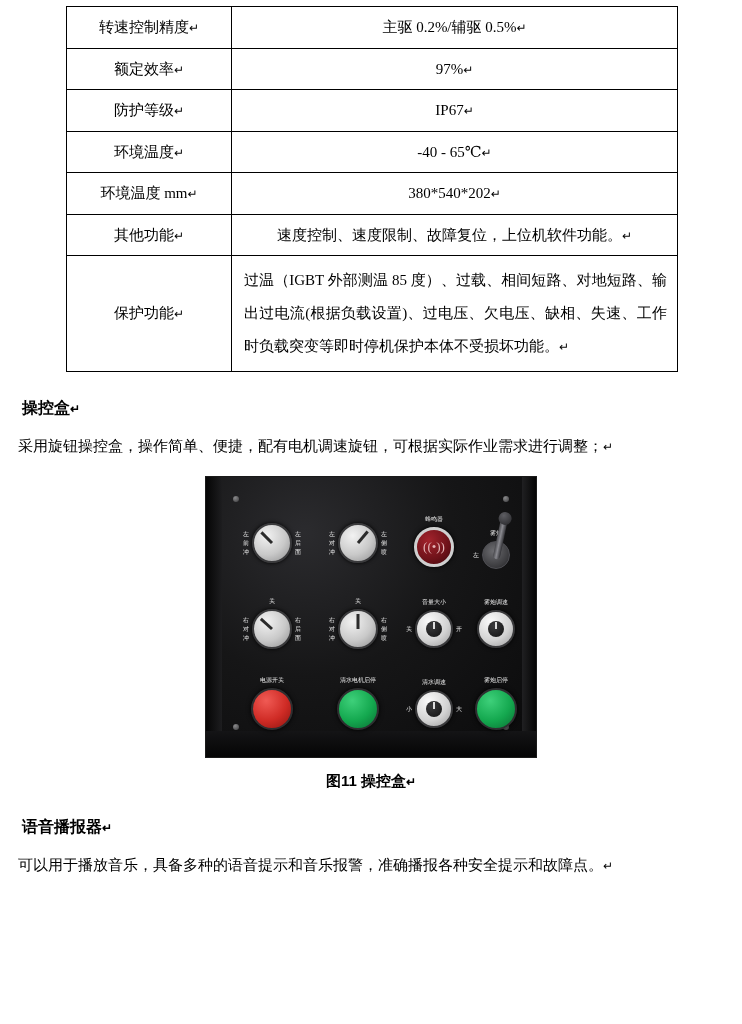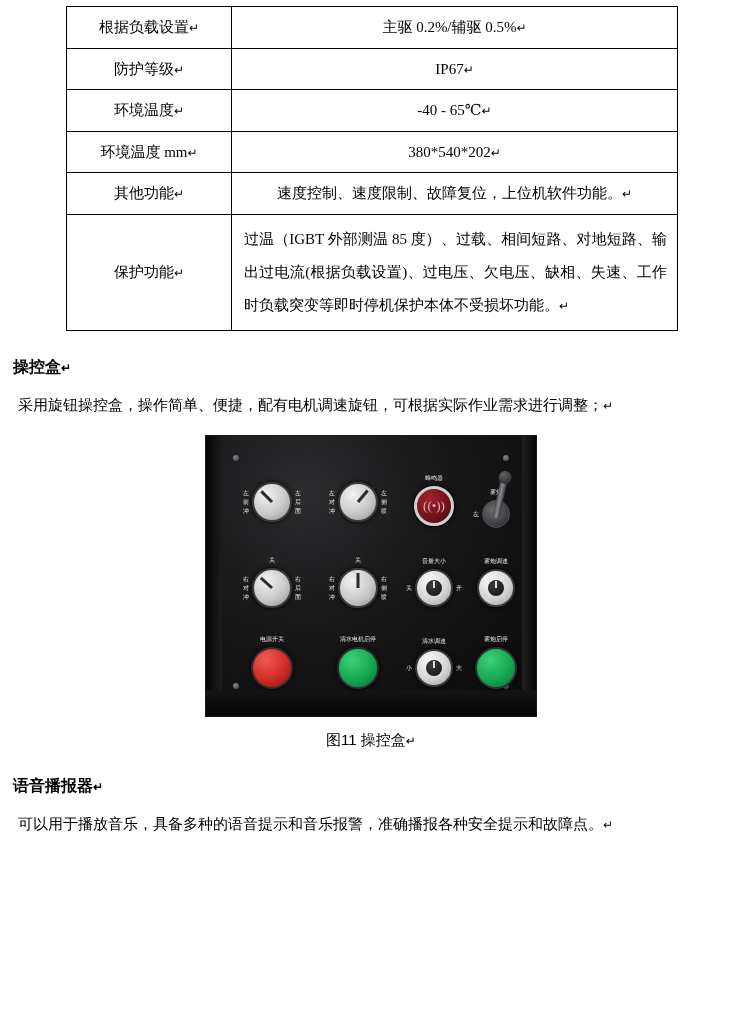--- a/index.html
+++ b/index.html
@@ -50,21 +50,21 @@
     padding: 8px 10px 8px 12px;
     line-height: 2.2;
   }
   .pilcrow {
     color: #000000;
     font-family: "Liberation Sans", sans-serif;
     font-size: 12px;
   }
   
   .heading {
-    margin: 26px 0 0 13px;
+    margin: 26px 0 0 22px;
     font-size: 16px;
     font-weight: bold;
     font-family: "Liberation Sans", sans-serif;
   }
   .para {
     margin: 14px 0 0 18px;
     font-size: 15px;
     line-height: 1.8;
   }
   
@@ -232,34 +232,38 @@
     position: absolute;
     width: 6px; height: 6px;
     border-radius: 50%;
     background: radial-gradient(circle at 35% 30%, #8a8a8c, #3a3a3c);
     transform: translate(-50%,-50%);
   }
   .fig-caption {
     margin: 10px 0 0 0;
     text-align: center;
     font-size: 15px;
-    font-weight: normal;
+    font-weight: bold;
     font-family: "Liberation Sans", sans-serif;
   }
 </style>
 </head>
 <body>
 
 <div class="page">
 
   <table class="spec-table">
     <tbody>
       <tr>
-        <td class="label"><span>根据负载设置</span><span class="pilcrow">↵</span></td>
+        <td class="label"><span>转速控制精度</span><span class="pilcrow">↵</span></td>
         <td class="value"><span>主驱 0.2%/辅驱 0.5%</span><span class="pilcrow">↵</span></td>
+      </tr>
+      <tr>
+        <td class="label"><span>额定效率</span><span class="pilcrow">↵</span></td>
+        <td class="value"><span>97%</span><span class="pilcrow">↵</span></td>
       </tr>
       <tr>
         <td class="label"><span>防护等级</span><span class="pilcrow">↵</span></td>
         <td class="value"><span>IP67</span><span class="pilcrow">↵</span></td>
       </tr>
       <tr>
         <td class="label"><span>环境温度</span><span class="pilcrow">↵</span></td>
         <td class="value"><span>-40 - 65℃</span><span class="pilcrow">↵</span></td>
       </tr>
       <tr>

